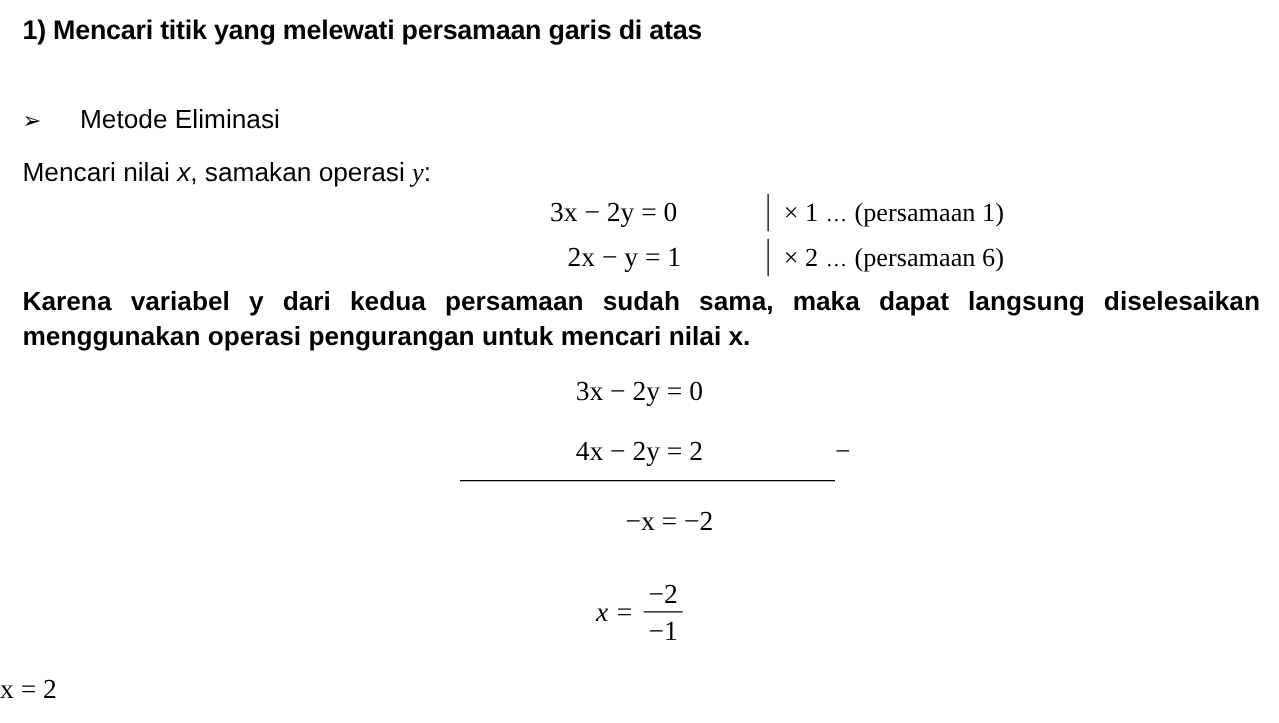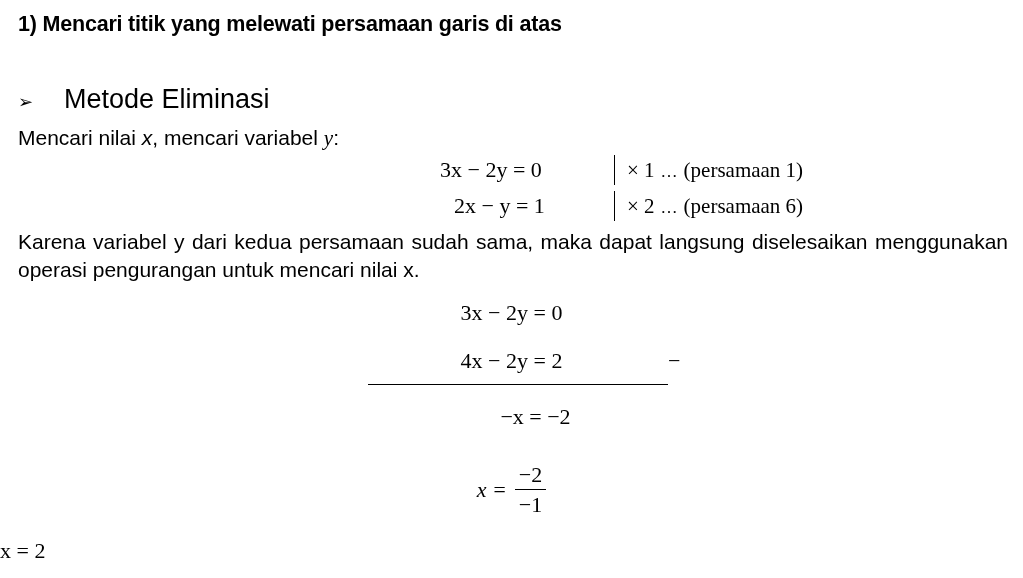--- a/index.html
+++ b/index.html
@@ -36,21 +36,21 @@
     display: flex;
     align-items: baseline;
     font-size: 21px;
   }
   .bullet-glyph {
     display: inline-block;
     width: 46px;
     font-size: 18px;
   }
   .bullet-text {
-    font-size: 27px;
+    font-size: 21px;
   }
   .line-mencari {
     position: absolute;
     left: 18px;
     top: 126px;
     font-size: 21px;
   }
   .var-it {
     font-family: "Liberation Serif", serif;
     font-style: italic;
@@ -93,20 +93,21 @@
   }
   .para {
     position: absolute;
     left: 18px;
     top: 228px;
     width: 990px;
     font-size: 21px;
     line-height: 1.35;
     text-align: justify;
     text-justify: inter-word;
+    font-weight: bold;
   }
   .calc {
     position: absolute;
     left: 0;
     top: 300px;
     width: 1023px;
     font-family: "Liberation Serif", serif;
   }
   .calc-row {
     position: relative;
@@ -181,21 +182,21 @@
 <div class="page">
 
   <div class="heading">1) Mencari titik yang melewati persamaan garis di atas</div>
 
   <div class="bullet-row">
     <span class="bullet-glyph">➢</span>
     <span class="bullet-text">Metode Eliminasi</span>
   </div>
 
   <div class="line-mencari">
-    <span>Mencari nilai </span><span class="var-it-sans">x</span><span>, mencari variabel </span><span class="var-it">y</span><span>:</span>
+    <span>Mencari nilai </span><span class="var-it-sans">x</span><span>, samakan operasi </span><span class="var-it">y</span><span>:</span>
   </div>
 
   <div class="eqsys">
     <div class="eqsys-grid">
       <div class="eq-left">3x − 2y = 0</div>
       <div>
           <span class="eq-bar"></span>
         </div>
       <div class="eq-right">
         <span>× 1</span><span class="sp"></span><span class="small">…</span><span class="sp"></span><span>(persamaan 1)</span>

